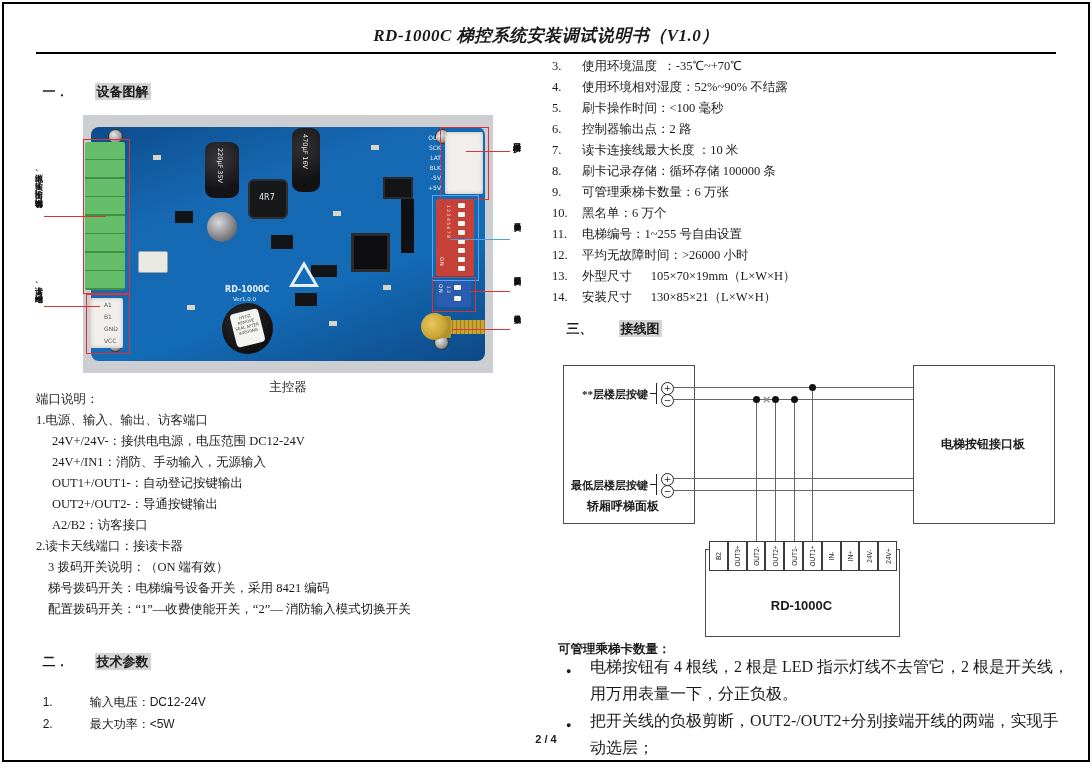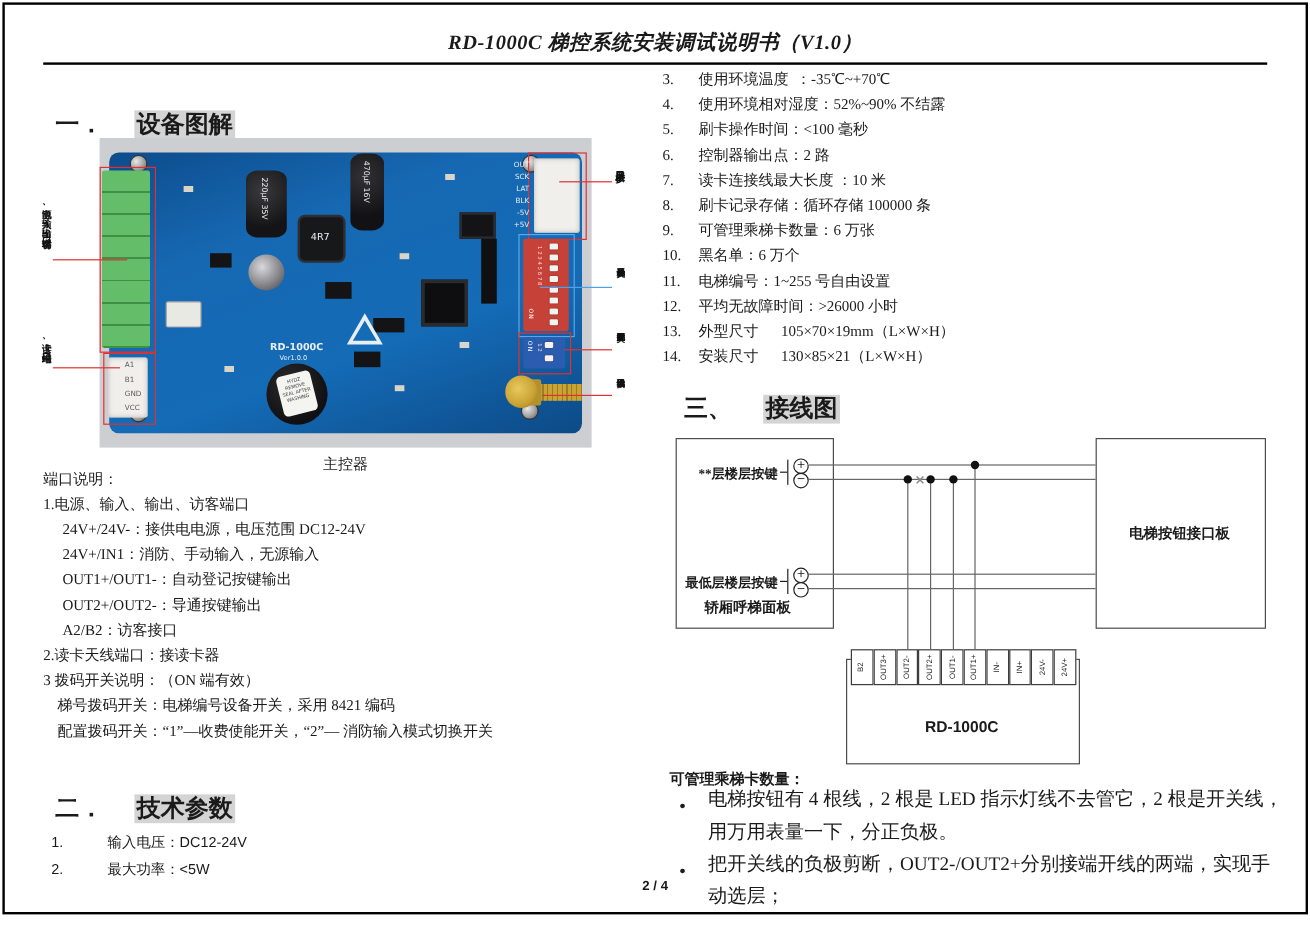--- a/index.html
+++ b/index.html
@@ -2,21 +2,21 @@
 <html><head>
 <meta charset="utf-8">
 <style>
   html,body{margin:0;padding:0;}
   body{width:1092px;height:774px;position:relative;background:#ffffff;
        font-family:"Liberation Serif",serif;color:#1a1a1a;overflow:hidden;}
   .abs{position:absolute;}
   .page-frame{left:2px;top:2px;width:1084px;height:756px;border:2px solid #000;}
   .doc-title{left:0;top:24px;width:1092px;text-align:center;font-size:17px;font-weight:bold;font-style:italic;letter-spacing:.5px;}
   .title-rule{left:36px;top:52px;width:1020px;border-top:2px solid #000;}
-  .sec-head{font-size:20px;font-weight:bold;white-space:pre;}
+  .sec-head{font-size:13px;font-weight:bold;white-space:pre;}
   .sec-num{margin-right:26px;}
   .hl{background:#d4d4d4;padding:1px 2px;}
   
   .photo{left:83px;top:115px;width:410px;height:258px;background:#cdced2;}
   .board{left:8px;top:12px;width:394px;height:234px;border-radius:8px;
          background:linear-gradient(160deg,#0d4c8c,#1668b2 30%,#146bb6 65%,#0d4a87);}
   .screw{width:13px;height:13px;border-radius:50%;background:radial-gradient(circle at 35% 35%,#e8e8e8,#9a9a9a 60%,#4c4c4c);border:1px solid #333;}
   .greenblk{left:2px;top:27px;width:40px;height:148px;background:#5cb662;border-radius:2px;
             background:repeating-linear-gradient(#63bd69 0 17px,#3f8f46 17px 18.5px);}
   .redbox{border:1.5px solid #e03131;}
@@ -187,21 +187,21 @@
 <div class="abs caption" style="left:83px;top:379px;width:410px;text-align:center;">主控器</div>
 
 <div class="abs bodyline" style="left:36px;top:391px;">端口说明：</div>
 <div class="abs bodyline" style="left:36px;top:412px;">1.电源、输入、输出、访客端口</div>
 <div class="abs bodyline" style="left:52px;top:433px;">24V+/24V-：接供电电源，电压范围 DC12-24V</div>
 <div class="abs bodyline" style="left:52px;top:454px;">24V+/IN1：消防、手动输入，无源输入</div>
 <div class="abs bodyline" style="left:52px;top:475px;">OUT1+/OUT1-：自动登记按键输出</div>
 <div class="abs bodyline" style="left:52px;top:496px;">OUT2+/OUT2-：导通按键输出</div>
 <div class="abs bodyline" style="left:52px;top:517px;">A2/B2：访客接口</div>
 <div class="abs bodyline" style="left:36px;top:538px;">2.读卡天线端口：接读卡器</div>
-<div class="abs bodyline" style="left:36px;top:559px;font-family:Liberation Serif, serif;">3 拨码开关说明：（ON 端有效）</div>
+<div class="abs bodyline" style="left:48px;top:559px;font-family:Liberation Serif, serif;">3 拨码开关说明：（ON 端有效）</div>
 <div class="abs bodyline" style="left:48px;top:580px;">梯号拨码开关：电梯编号设备开关，采用 8421 编码</div>
 <div class="abs bodyline" style="left:48px;top:601px;">配置拨码开关：“1”—收费使能开关，“2”— 消防输入模式切换开关</div>
 
 <div class="abs sec-head" style="left:36px;top:637px;">
   <span class="sec-num">二．</span><span class="hl">技术参数</span>
 </div>
 <div class="abs techrow" style="left:36px;top:680px;">
   <span class="technum">1.</span><span>输入电压：DC12-24V</span>
 </div>
 <div class="abs techrow" style="left:36px;top:702px;">

